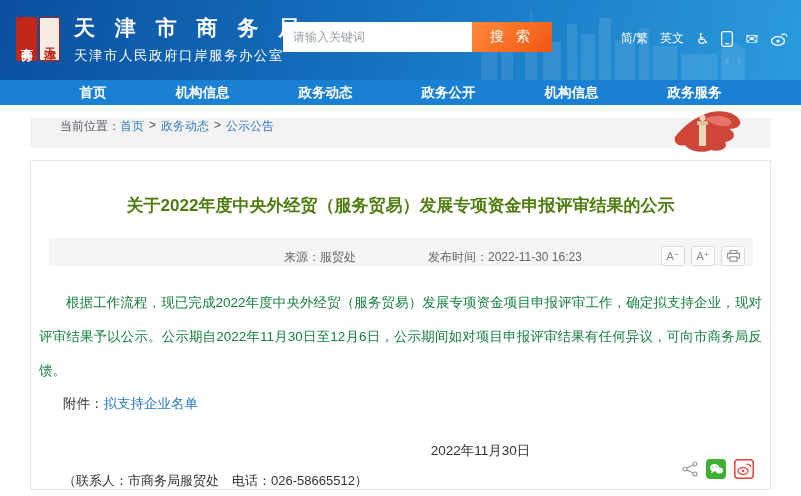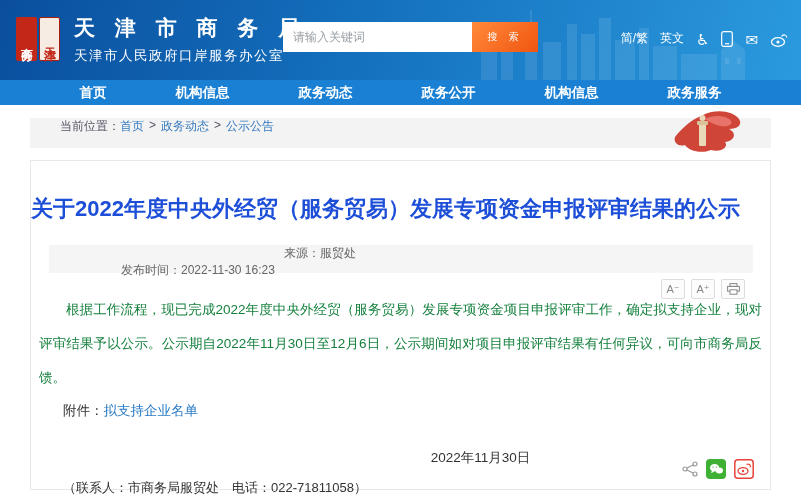--- a/index.html
+++ b/index.html
@@ -17,47 +17,47 @@
     border-radius:2px; letter-spacing:1px; }
   .seal-left { background:#c22718; color:#fff; }
   .seal-right { background:#f7ece4; color:#c22718; border:1px solid #a81f12; }
   .titles { position:absolute; left:74px; top:14px; color:#fff; }
   .site-title { font-size:21px; font-weight:bold; letter-spacing:7px; }
   .site-subtitle { font-size:13.5px; font-weight:normal; letter-spacing:1.5px; margin-top:5px; }
   .search { position:absolute; left:283px; top:22px; display:flex; }
   .search input { width:189px; height:30px; border:none; outline:none; padding:0 10px;
     font-size:12px; color:#333; }
   .search input::placeholder { color:#9aa0a6; }
-  .search-btn { width:66px; height:30px; border:none; cursor:pointer; color:#fff;
-    font-size:10px; letter-spacing:4px; background:linear-gradient(135deg,#ff8a3a,#f05510); }
-  .utility { position:absolute; right:13px; top:30px; display:flex; align-items:flex-end;
+  .search-btn { width:80px; height:30px; border:none; cursor:pointer; color:#fff;
+    font-size:14px; letter-spacing:4px; background:linear-gradient(135deg,#ff8a3a,#f05510); }
+  .utility { position:absolute; right:13px; top:30px; display:flex; align-items:center;
     gap:12px; color:#fff; font-size:12px; }
   .utility .txt { cursor:pointer; }
   .uicon { display:inline-flex; align-items:center; line-height:1; cursor:pointer;
     color:#fff; font-size:15px; }
 
   
   .nav { height:25px; background:#1a80d4; display:flex; align-items:center;
     justify-content:space-around; padding:0 45px; }
   .nav-item { color:#fff; font-size:13.5px; font-weight:bold; cursor:pointer; }
 
   
   .crumb-row { position:relative; margin:13px 30px 0; height:30px; background:#f3f3f3;
     display:flex; align-items:flex-start; padding-left:30px; font-size:12px; color:#556; }
   .crumb-link { color:#3579be; cursor:pointer; }
   .crumb-sep { margin:0 5px; color:#556; }
   .ribbon { position:absolute; right:28px; top:-10px; }
 
   
   .card { position:relative; margin:12px 30px 0; height:330px; background:#fff;
     border:1px solid #e8e8e8; }
-  .article-title { margin-top:33px; text-align:left; color:#1d4ed8;
-    font-size:22px; font-weight:bold; }
+  .article-title { margin-top:33px; text-align:center; color:#4d7c0f;
+    font-size:17px; font-weight:bold; }
   .meta { margin:21px 17px 0 18px; height:28px; background:#f5f5f5; display:flex;
-    align-items:flex-start; font-size:12px; color:#666;flex-direction:column; }
+    align-items:flex-end; font-size:12px; color:#666; }
   .meta .source { margin-left:235px; }
   .meta .pubtime { margin-left:72px; }
   .meta-btns { margin-left:auto; margin-right:8px; display:flex; gap:6px; }
   .meta-btn { width:24px; height:20px; background:#fcfcfc; border:1px solid #ddd;
     border-radius:2px; color:#888; font-size:11px; display:flex; align-items:center;
     justify-content:center; cursor:pointer; }
   .body-text { margin:20px 8px 0; font-size:13.5px; color:#15803d; line-height:34px;
     text-align:justify; text-indent:2em; }
   .attach { margin:6px 0 0 32px; font-size:13.5px; color:#333; line-height:20px; }
   .attach a { color:#2779c4; text-decoration:none; cursor:pointer; }
@@ -178,21 +178,21 @@
   </div>
 
   <p class="body-text">根据工作流程，现已完成2022年度中央外经贸（服务贸易）发展专项资金项目申报评审工作，确定拟支持企业，现对评审结果予以公示。公示期自2022年11月30日至12月6日，公示期间如对项目申报评审结果有任何异议，可向市商务局反馈。</p>
 
   <p class="attach">
     <span>附件：</span><a>拟支持企业名单</a>
   </p>
 
   <p class="art-date">2022年11月30日</p>
 
-  <p class="contact">（联系人：市商务局服贸处　电话：022-71811058）</p>
+  <p class="contact">（联系人：市商务局服贸处　电话：026-58665512）</p>
 
   <div class="share-row">
     <span>
       <svg width="16" height="16" viewBox="0 0 16 16">
         <circle cx="13" cy="3" r="2" fill="none" stroke="#999" stroke-width="1.2"></circle>
         <circle cx="3" cy="8" r="2" fill="none" stroke="#999" stroke-width="1.2"></circle>
         <circle cx="13" cy="13" r="2" fill="none" stroke="#999" stroke-width="1.2"></circle>
         <line x1="5" y1="7" x2="11" y2="4" stroke="#999" stroke-width="1.2"></line>
         <line x1="5" y1="9" x2="11" y2="12" stroke="#999" stroke-width="1.2"></line>
       </svg>

